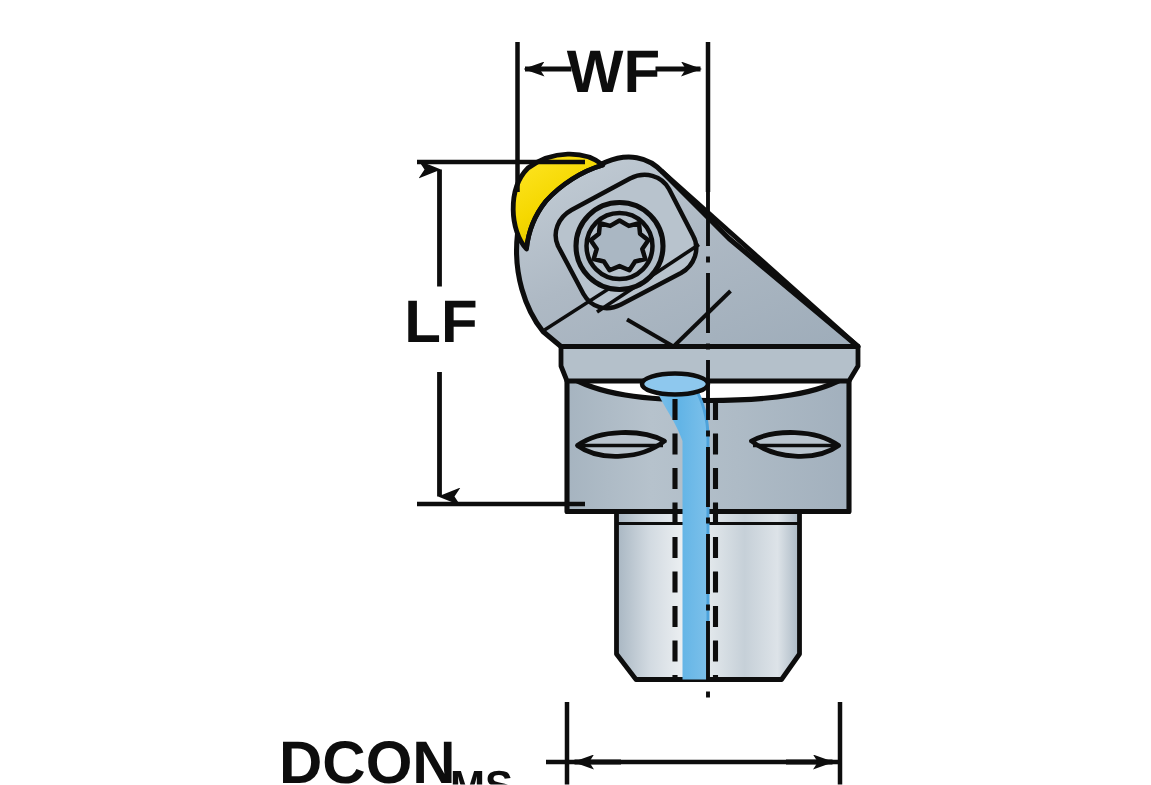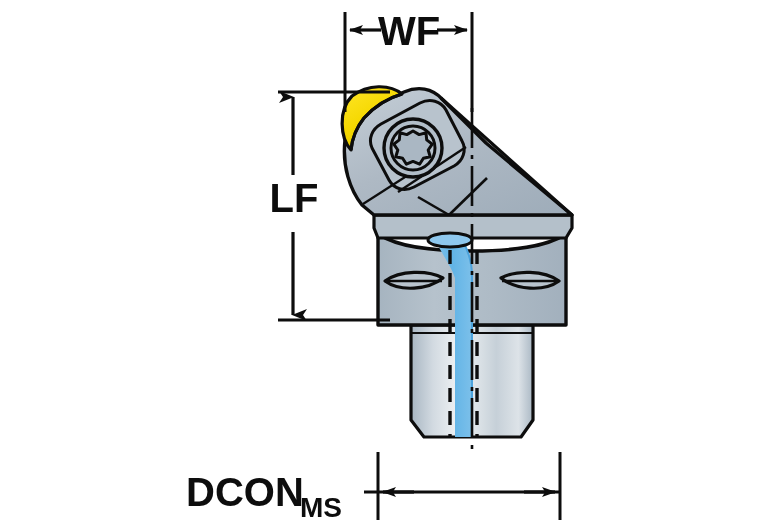--- a/index.html
+++ b/index.html
@@ -10,21 +10,21 @@
   body {
     width: 767px;
     height: 523px;
     position: relative;
     overflow: hidden;
     font-family: "Liberation Sans", sans-serif;
   }
   #drawing-root {
     position: absolute;
     left: 0;
-    top: 0;
+    top: 16px;
     width: 767px;
     height: 381px;
     text-align: center;
   }
   svg { display: block; }
   .dim-label {
     font-family: "Liberation Sans", sans-serif;
     font-weight: bold;
     fill: #0d0d0d;
   }

